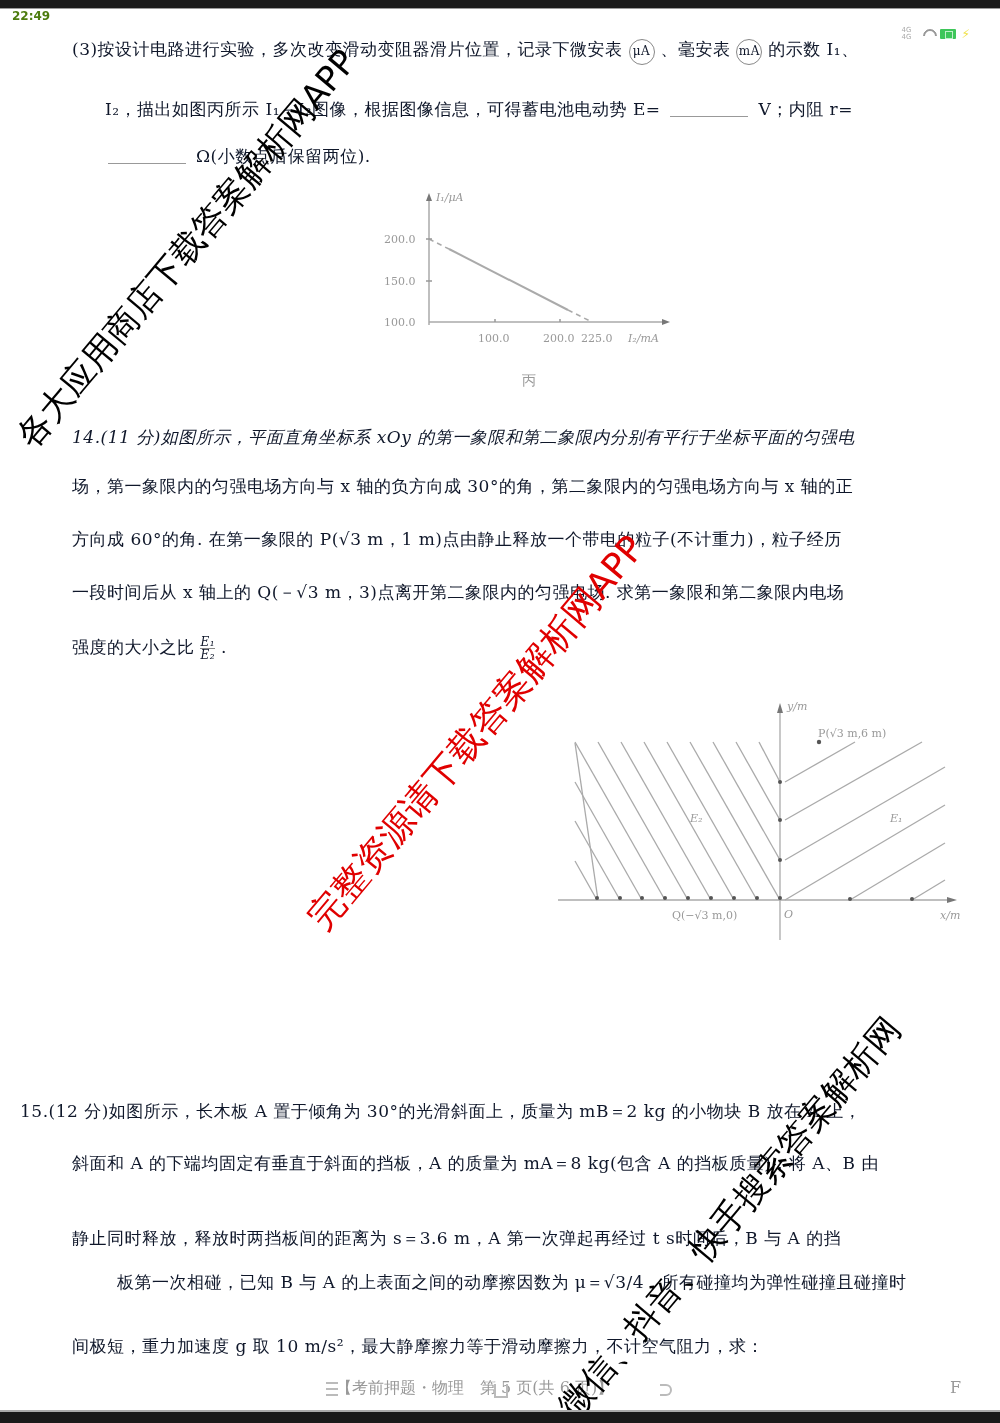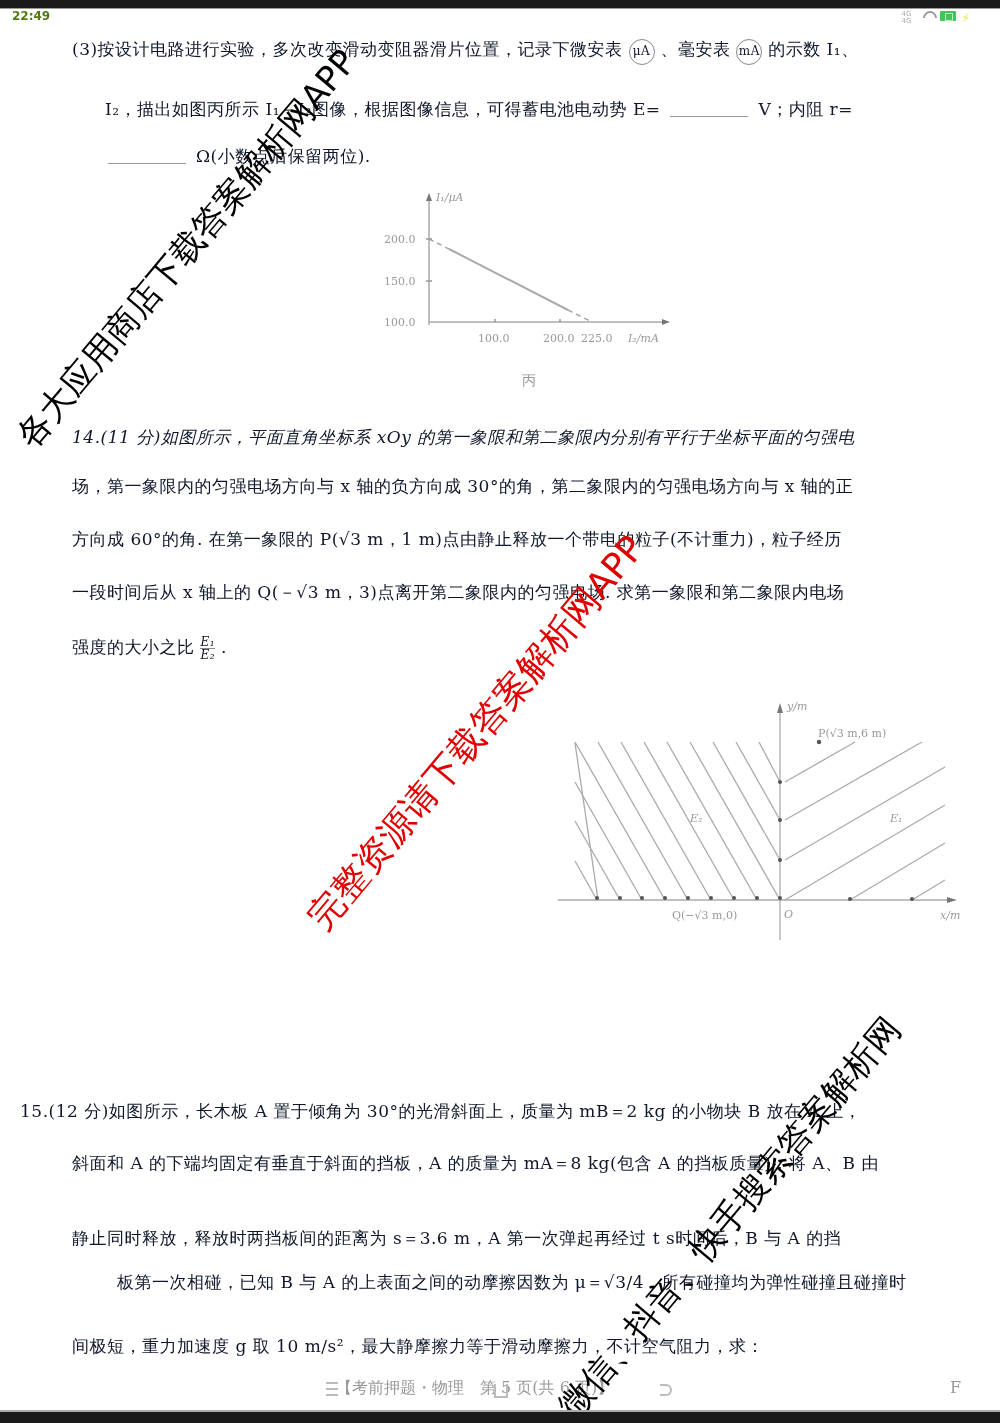--- a/index.html
+++ b/index.html
@@ -1,21 +1,21 @@
 <!DOCTYPE html>
 <html><head>
 <meta charset="utf-8">
 <style>
   * { margin: 0; padding: 0; box-sizing: border-box; }
   html, body { width: 1000px; height: 1423px; background: #ffffff; overflow: hidden; }
   body { position: relative; font-family: "DejaVu Serif", "Liberation Serif", serif; color: #8a8a8a; }
 
   .topbar { position: absolute; left: 0; top: 0; width: 1000px; height: 9px; background: #1a1a1a; border-bottom: 1px solid #9a9a9a; }
   .status-time { position: absolute; left: 12px; top: 9px; font-family: "DejaVu Sans", sans-serif; font-size: 12px; color: #4d7c0f; font-weight: bold; }
-  .status-icons { position: absolute; right: 30px; top: 11px; display: flex; gap: 6px; }
+  .status-icons { position: absolute; right: 30px; top: 27px; display: flex; align-items: center; gap: 6px; }
   .sig { font-family: "DejaVu Sans", sans-serif; font-size: 7px; line-height: 7px; color: #aaa; width: 14px; }
   .wifi { width: 12px; height: 10px; position: relative; }
   .wifi::before { content: ""; position: absolute; left: 1px; top: 0; width: 10px; height: 10px; border-radius: 50%; border: 2px solid #999; border-bottom-color: transparent; border-left-color: transparent; transform: rotate(-45deg); }
   .batt { width: 16px; height: 10px; background: #3ec65a; border-radius: 1px; position: relative; }
   .batt::after { content: ""; position: absolute; left: 5px; top: 2px; width: 6px; height: 6px; border: 1px solid #bff0c9; }
   .charge { color: #f0e040; font-size: 12px; font-family: "DejaVu Sans", sans-serif; }
 
   .line { position: absolute; font-size: 17px; white-space: nowrap; color: #0f172a; letter-spacing: 0.5px; }
   .blank { display: inline-block; width: 78px; border-bottom: 1.5px solid #999; margin: 0 4px; vertical-align: -2px; }
   .circ { display: inline-block; width: 26px; height: 26px; border: 1.5px solid #888; border-radius: 50%; text-align: center; font-size: 12px; line-height: 23px; }

